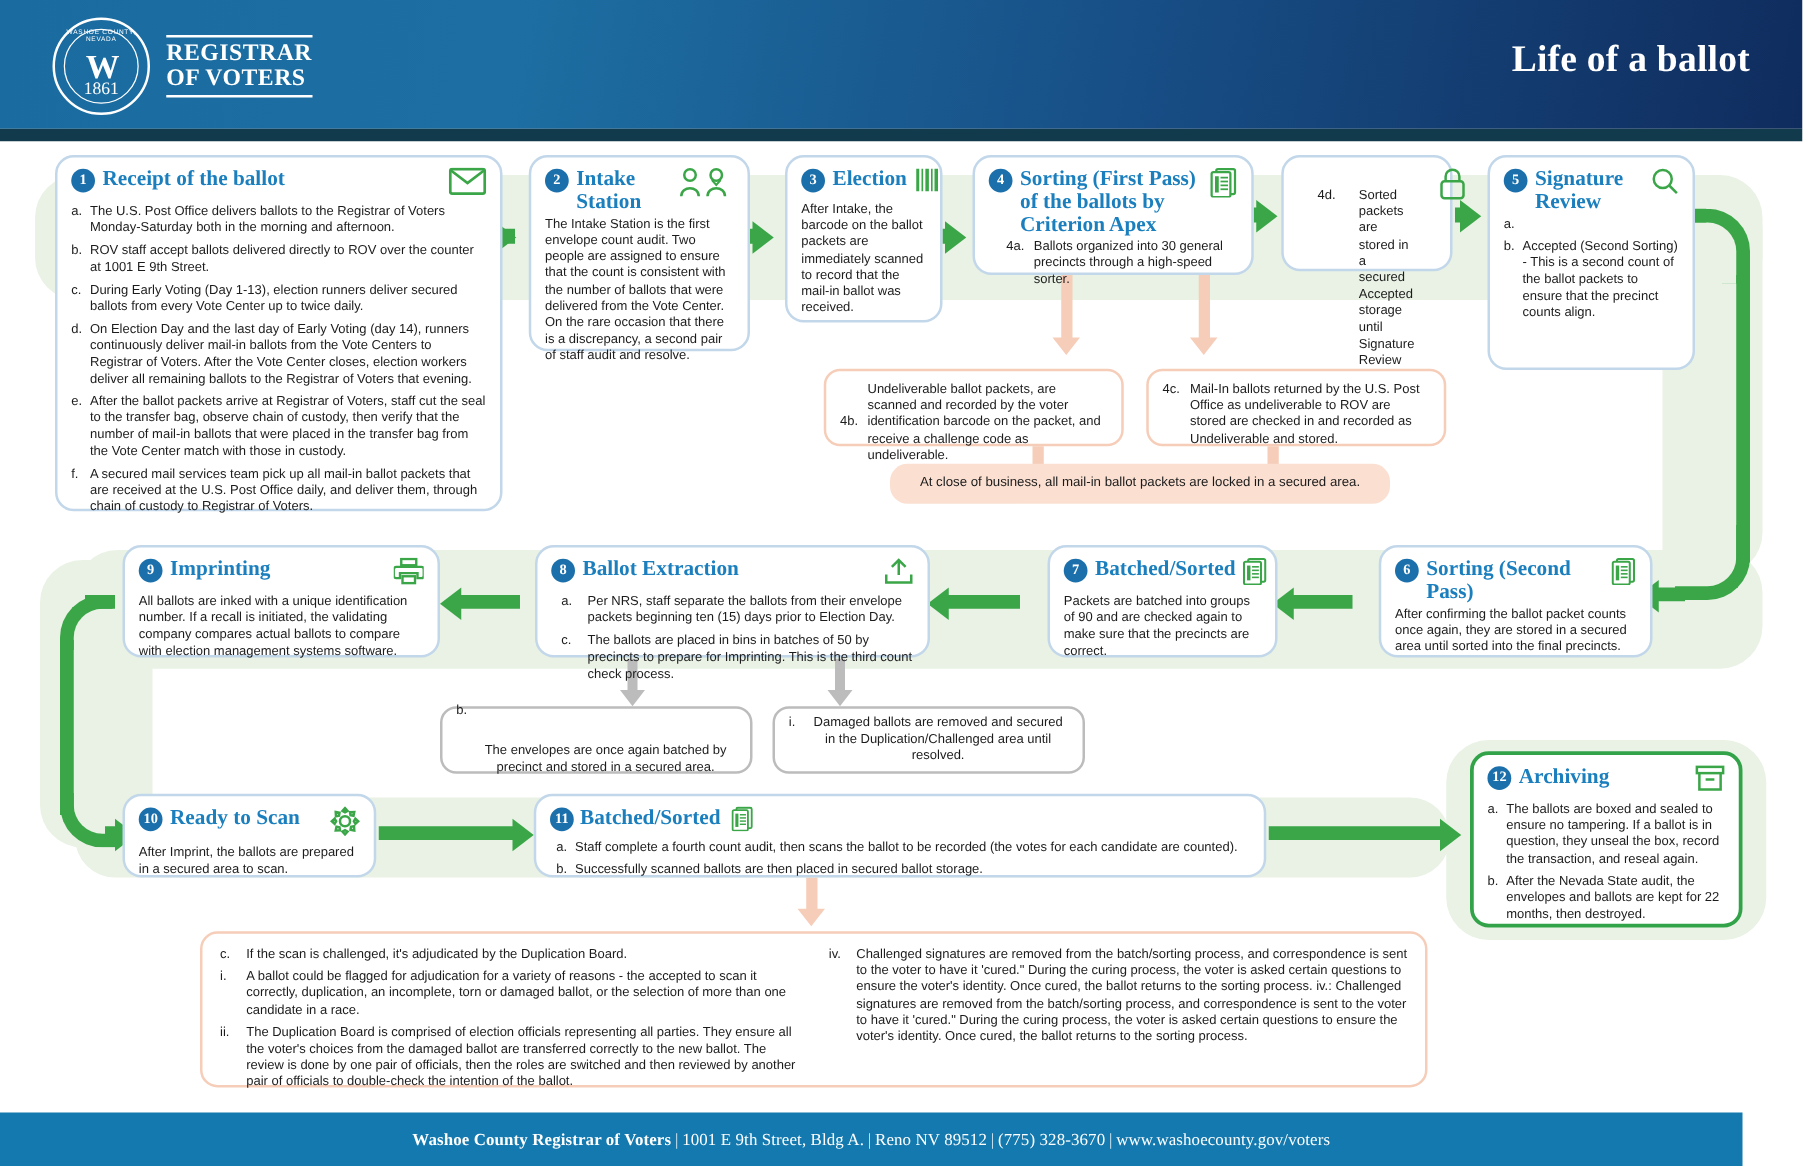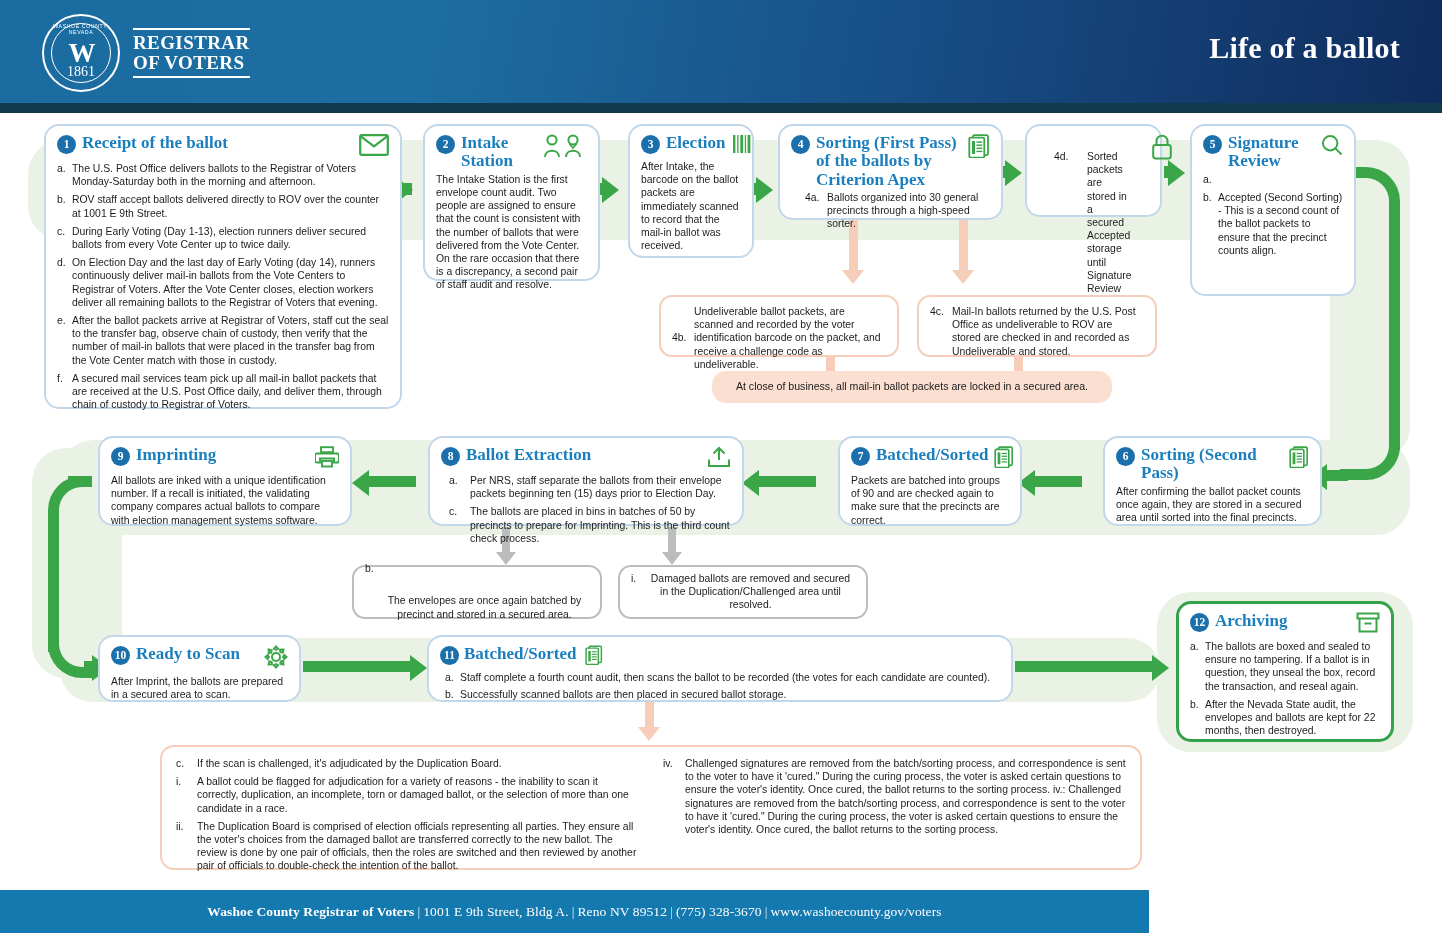--- a/index.html
+++ b/index.html
@@ -20,21 +20,21 @@
   .seal::before{content:"";position:absolute;left:7px;top:7px;right:7px;bottom:7px;border-radius:50%;border:1.5px solid #fff;}
   .seal-inner{position:absolute;left:0;top:0;right:0;bottom:0;display:flex;align-items:center;justify-content:center;
      font-family:"Liberation Serif",serif;font-weight:bold;color:#fff;font-size:27px;letter-spacing:-2px;}
   .seal-top{position:absolute;left:0;top:7px;width:100%;text-align:center;color:#fff;font-size:5.2px;letter-spacing:.6px;font-family:"Liberation Sans",sans-serif;}
   .seal-bot{position:absolute;left:0;bottom:10px;width:100%;text-align:center;color:#fff;font-size:14px;font-family:"Liberation Serif",serif;}
   #logo-text{color:#fff;font-family:"Liberation Serif",serif;font-weight:bold;font-size:19px;line-height:1.06;letter-spacing:.4px;
      border-top:2.6px solid #fff;border-bottom:2.6px solid #fff;padding:3px 0 3px 0;}
   #page-title-h{position:absolute;right:42px;top:31px;color:#fff;font-family:"Liberation Serif",serif;font-weight:bold;font-size:30px;letter-spacing:.2px;}
 
   
-  #footer{position:absolute;left:0;bottom:0;width:1149px;height:43px;background:#1379ae;
+  #footer{position:absolute;left:0;bottom:0;width:1394px;height:43px;background:#1379ae;
      display:flex;align-items:center;justify-content:center;}
   #footer-inner{color:#fff;font-family:"Liberation Serif",serif;font-size:13.5px;letter-spacing:.1px;}
   #footer-inner b{font-weight:bold;}
   #footer-inner span.sep{opacity:.85;padding:0 3px;}
 
   
   .lane{position:absolute;background:#e9f2e4;border-radius:34px;z-index:0;}
 
   
   .gline{position:absolute;background:#3aa648;z-index:1;}
@@ -493,21 +493,21 @@
 
 <div class="card pinkbig" id="cbig" style="padding:10px 14px;">
   <div class="twocol">
     <div>
       <div class="cbody li">
           <span class="mk w2">c.</span>
           <span class="tx">If the scan is challenged, it's adjudicated by the Duplication Board.</span>
         </div>
       <div class="cbody li">
           <span class="mk w2">i.</span>
-          <span class="tx">A ballot could be flagged for adjudication for a variety of reasons - the inability to scan it correctly, duplication, an incomplete, torn or damaged ballot, or the selection of more than one candidate in a race.</span>
+          <span class="tx">A ballot could be flagged for adjudication for a variety of reasons - the accepted to scan it correctly, duplication, an incomplete, torn or damaged ballot, or the selection of more than one candidate in a race.</span>
         </div>
       <div class="cbody li">
           <span class="mk w2">ii.</span>
           <span class="tx">The Duplication Board is comprised of election officials representing all parties. They ensure all the voter's choices from the damaged ballot are transferred correctly to the new ballot. The review is done by one pair of officials, then the roles are switched and then reviewed by another pair of officials to double-check the intention of the ballot.</span>
         </div>
     </div>
     <div>
       <div class="cbody li">
           <span class="mk w3">iv.</span>
           <span class="tx">Challenged signatures are removed from the batch/sorting process, and correspondence is sent to the voter to have it 'cured." During the curing process, the voter is asked certain questions to ensure the voter's identity. Once cured, the ballot returns to the sorting process. iv.: Challenged signatures are removed from the batch/sorting process, and correspondence is sent to the voter to have it 'cured." During the curing process, the voter is asked certain questions to ensure the voter's identity. Once cured, the ballot returns to the sorting process.</span>

